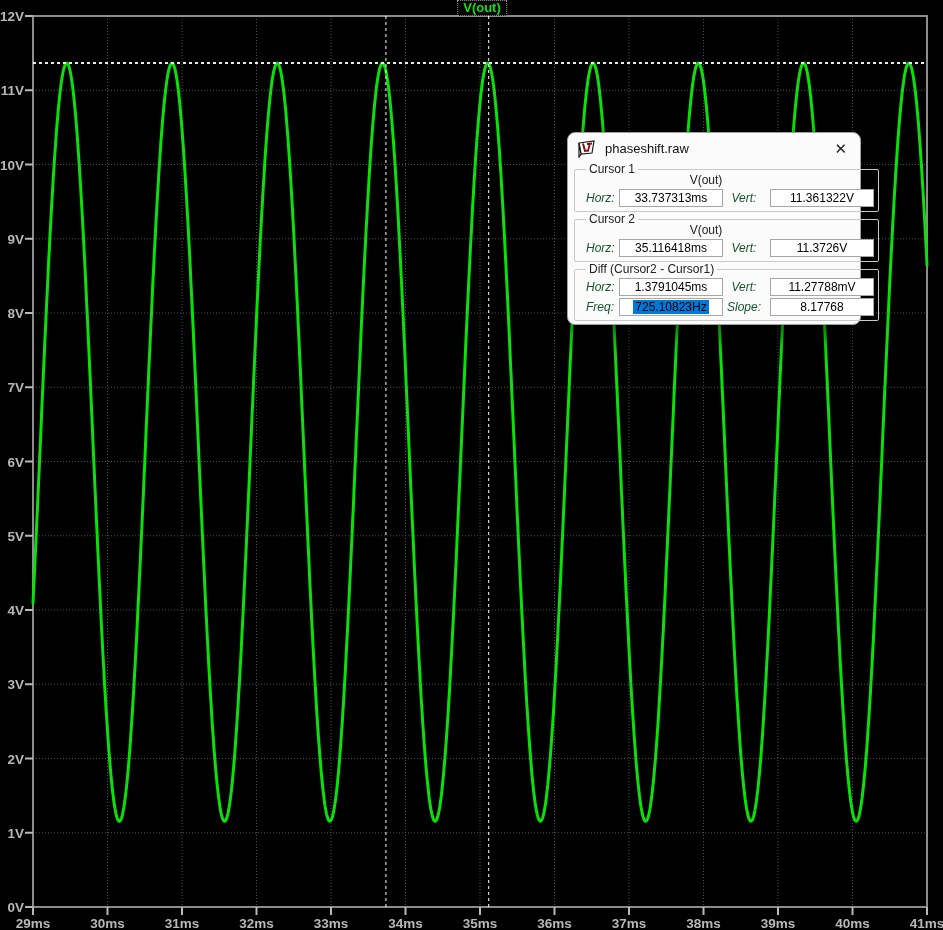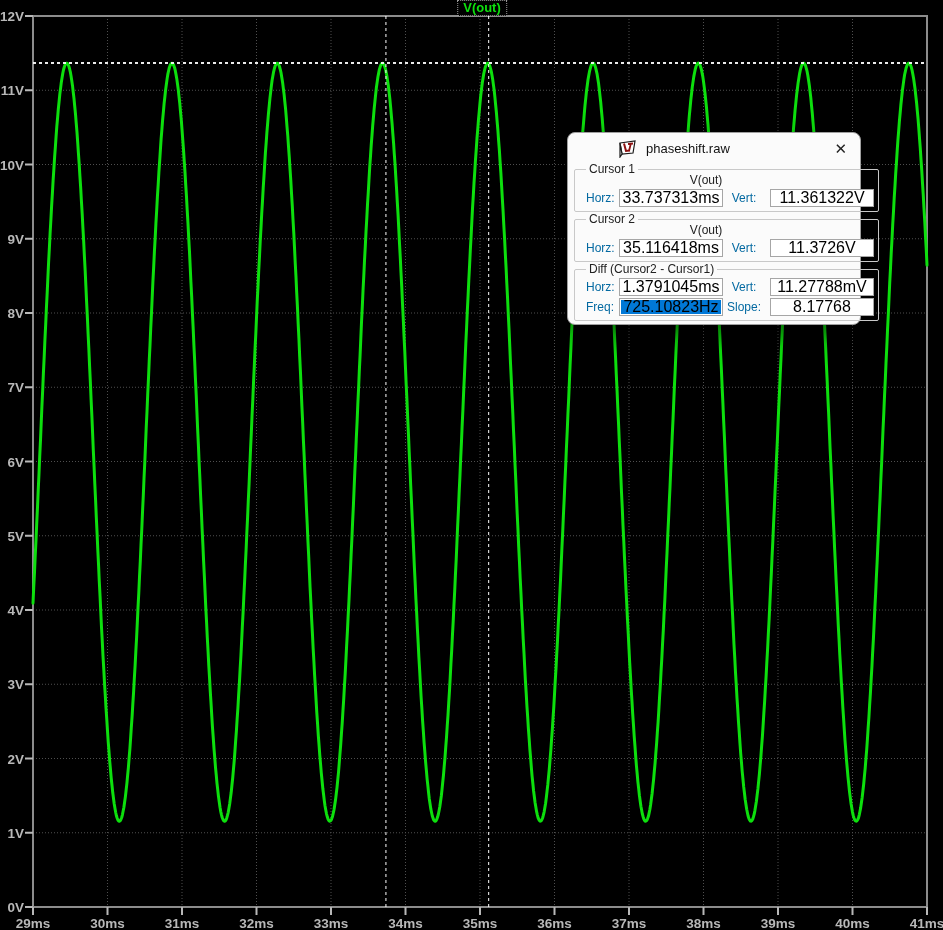--- a/index.html
+++ b/index.html
@@ -15,39 +15,39 @@
   }
   
   #plot{position:absolute;left:0;top:0;}
   
   .dialog{
     position:absolute;left:567px;top:132px;width:292px;
     background:#fbfbfb;border:1px solid #9f9f9f;border-radius:8px;
     box-shadow:0 10px 24px rgba(0,0,0,0.55);
     color:#1a1a1a;font-size:12px;
   }
-  .titlebar{display:flex;align-items:center;height:27px;padding:2px 8px 0 9px;margin-left:41px;}
+  .titlebar{display:flex;align-items:center;height:27px;padding:2px 8px 0 9px;}
   .lticon{width:20px;height:18px;flex:0 0 auto;margin-right:8px;}
   .dtitle{flex:1 1 auto;font-size:13px;color:#111;}
   .close{
     flex:0 0 auto;font-size:15px;line-height:15px;color:#222;cursor:pointer;
     padding:1px 5px;font-weight:400;
   }
   fieldset{
     margin:0 6px;padding:0 4px 4px 11px;border:1px solid #c9c9c9;border-radius:2px;
   }
   fieldset.last{margin-bottom:3px;}
   legend{padding:0 3px;margin-left:0px;font-size:12px;color:#222;}
   .tracename{text-align:center;transform:translateX(-24px);line-height:13px;margin-top:-2px;color:#222;}
   .row{display:flex;align-items:center;margin-top:2px;}
-  .row label{width:33px;text-align:left;color:#0369a1;flex:0 0 auto;}
+  .row label{width:33px;text-align:left;color:#14532d;flex:0 0 auto;font-style:italic;}
   .row label.r2{width:42px;text-align:center;padding-right:5px;}
   .field{
     flex:0 0 auto;width:102px;height:16px;background:#fff;border:1px solid #a6a6a6;
-    text-align:center;line-height:16px;font-size:16px;color:#000;overflow:hidden;
+    text-align:center;line-height:16px;font-size:12px;color:#000;overflow:hidden;
   }
   .field span{display:inline-block;line-height:14px;}
   .field span.selected{background:#0078d7;color:#000000;padding:0 2px;}
 </style>
 </head>
 <body>
 
 <div id="screen">
 
   <svg id="plot" width="943" height="930">

